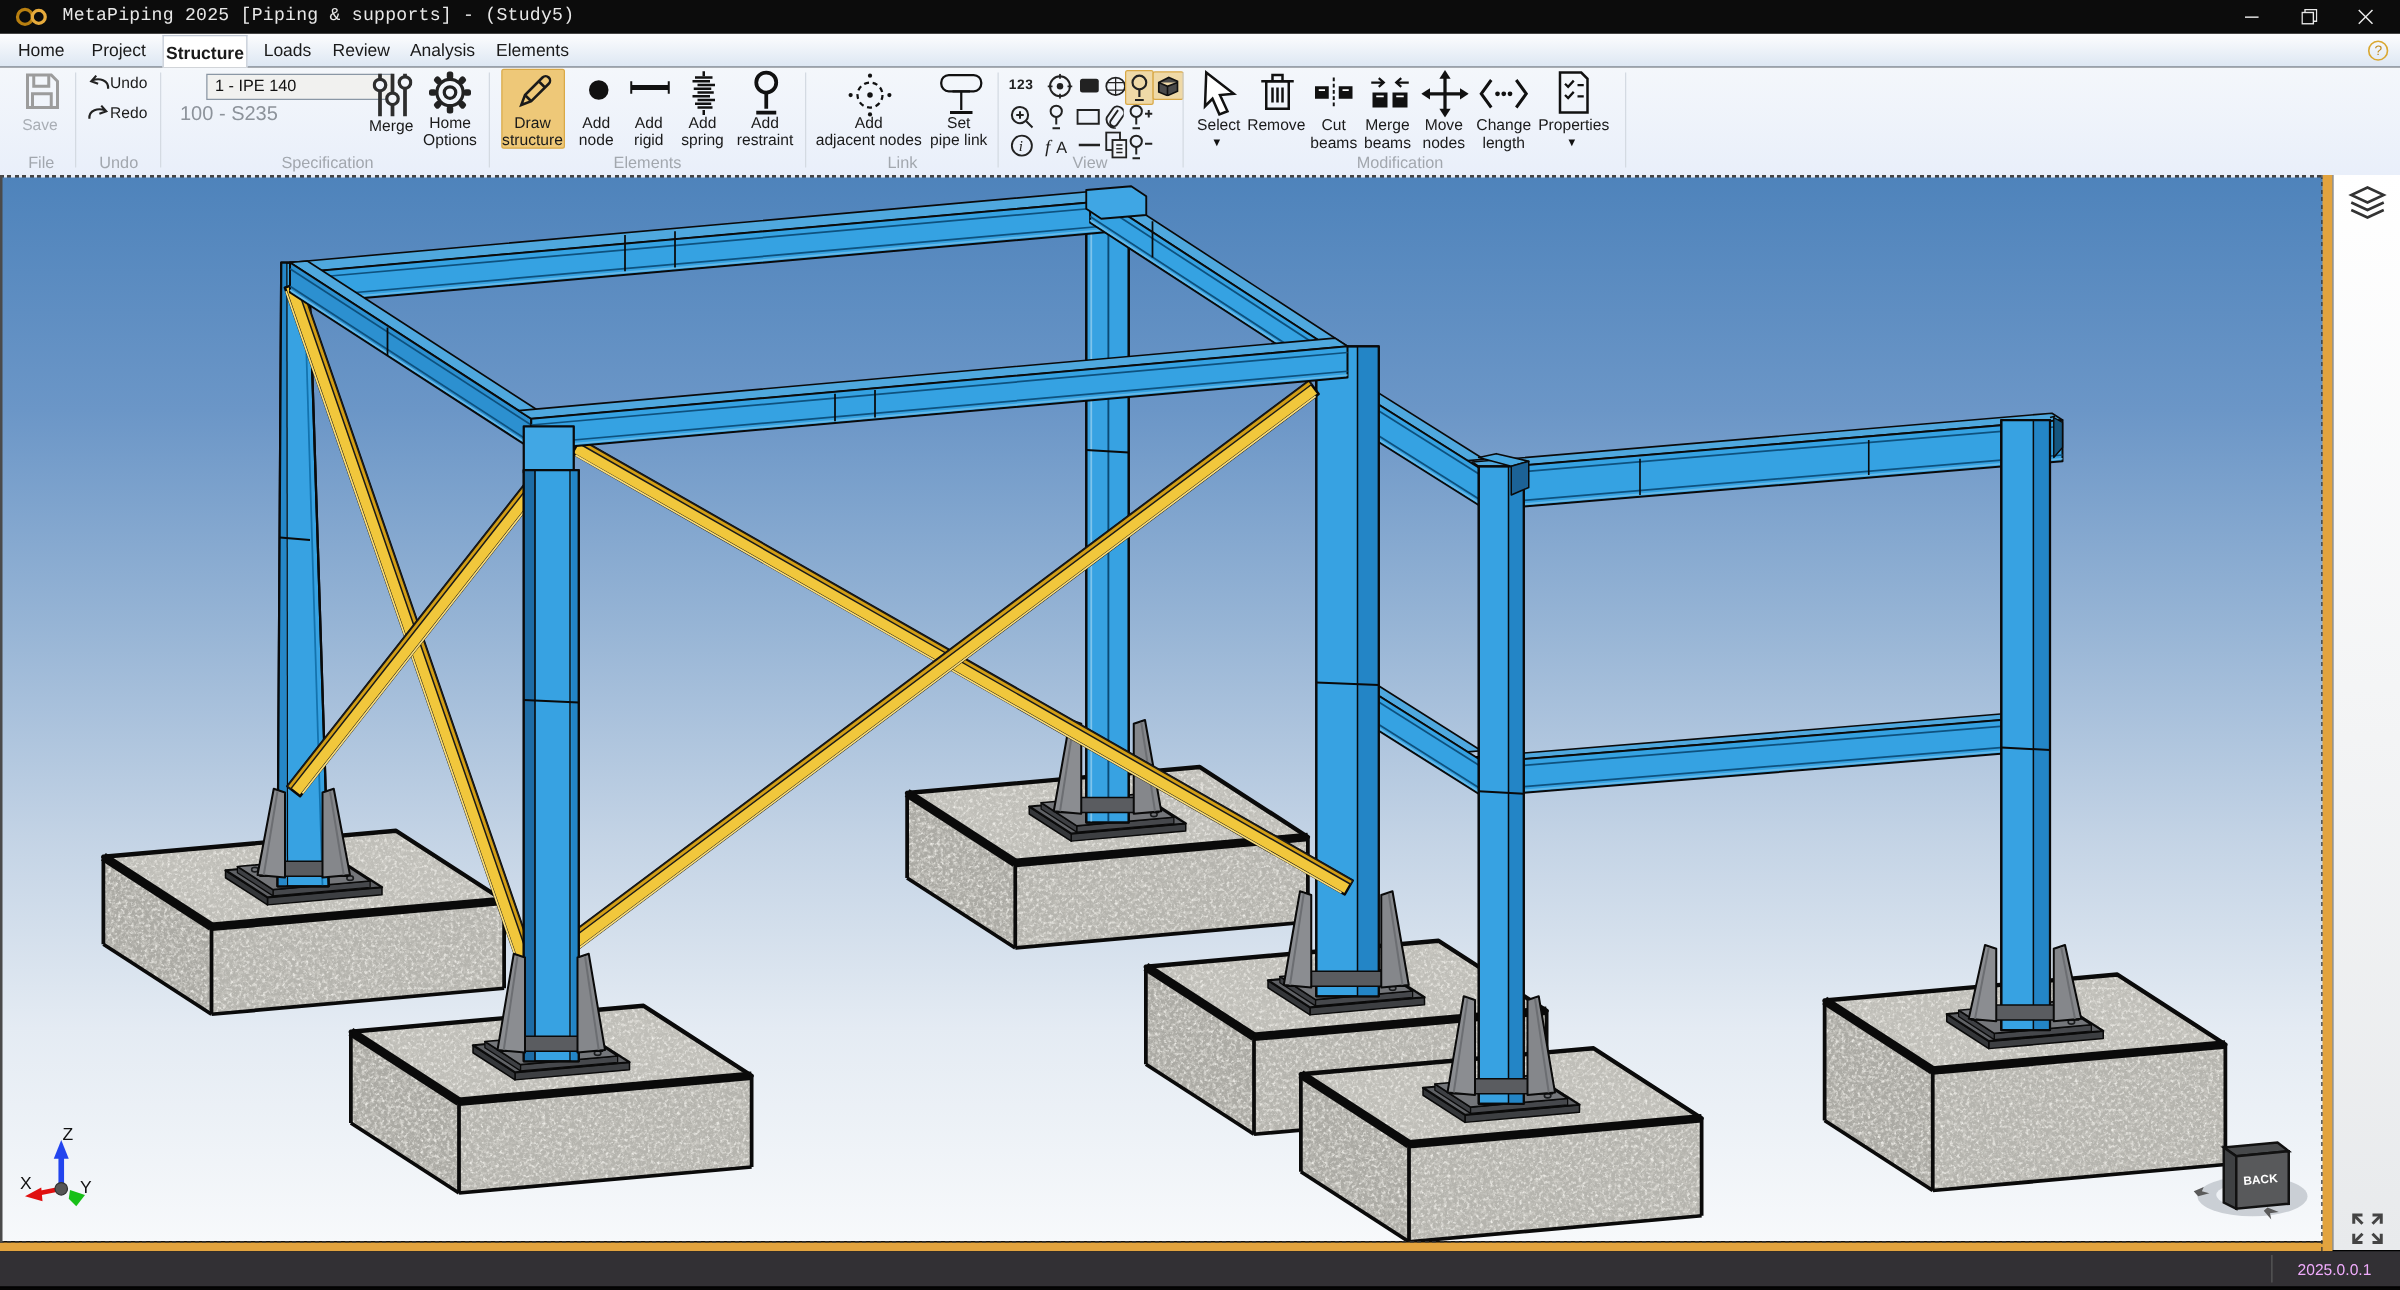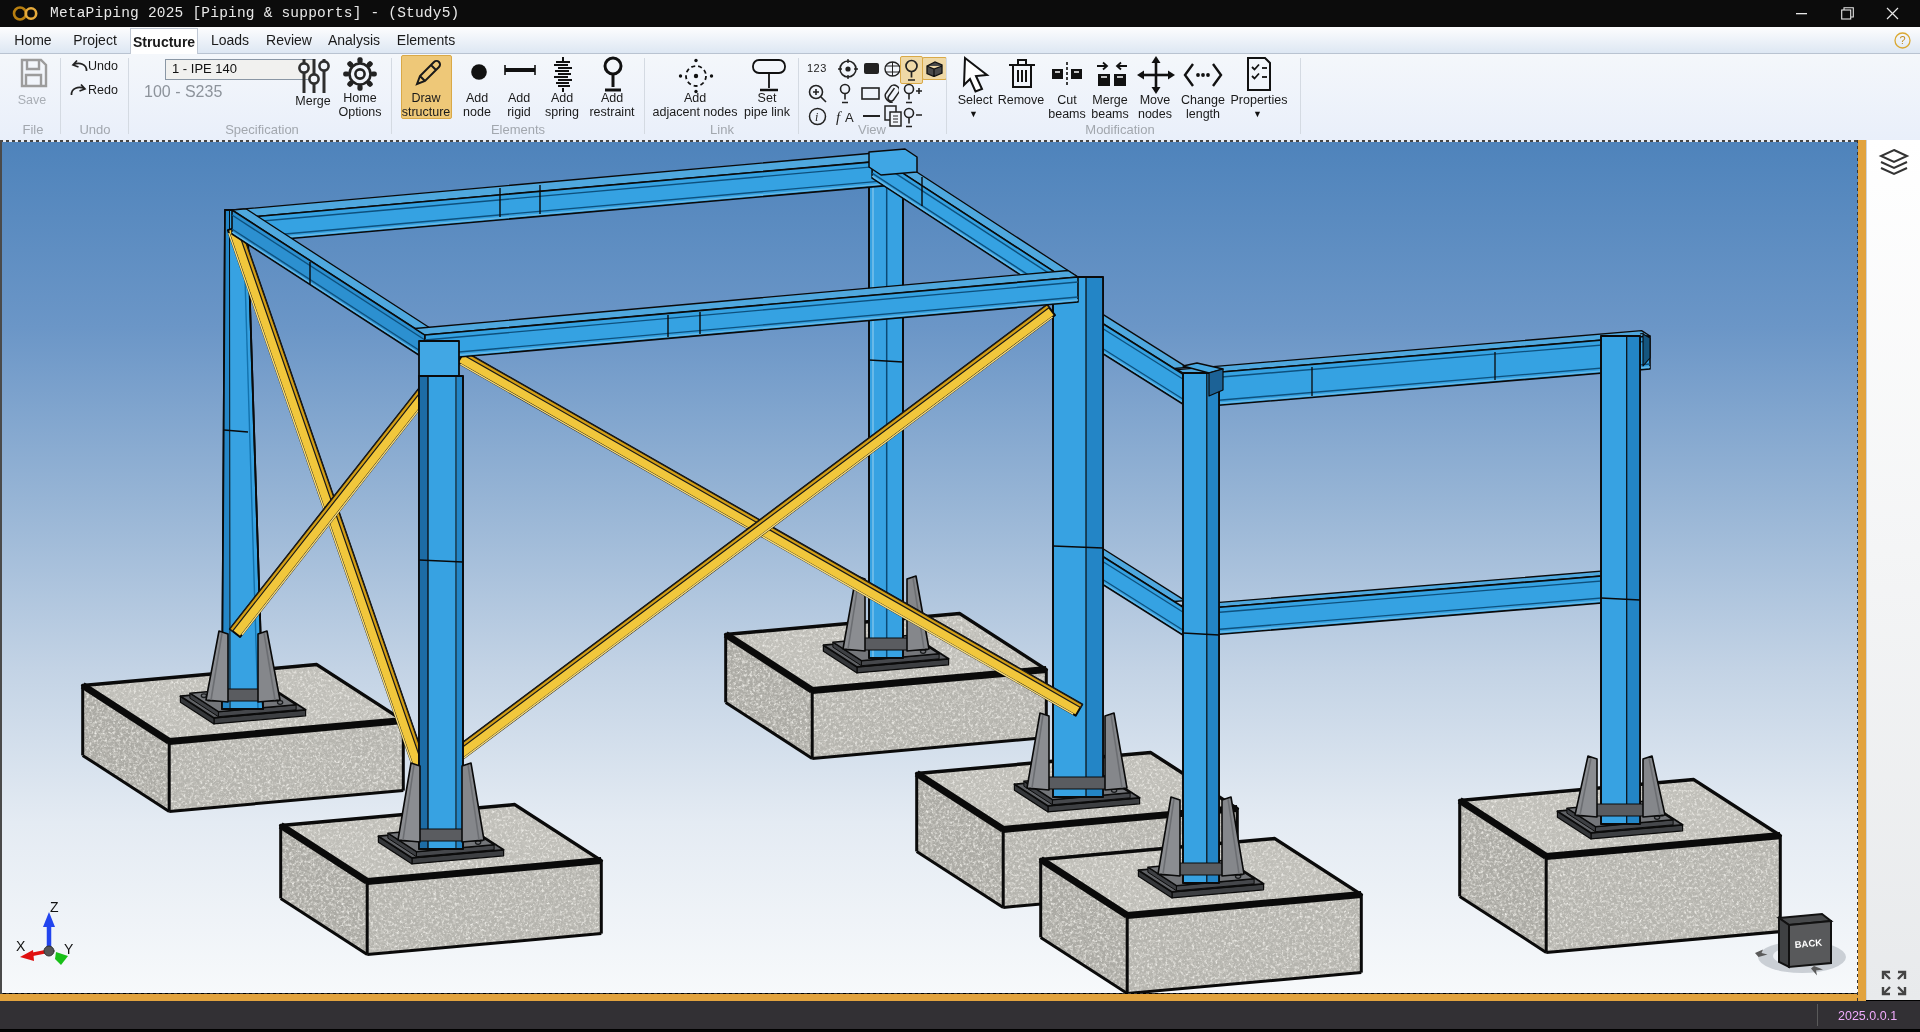--- a/index.html
+++ b/index.html
@@ -170,21 +170,21 @@
         <rect x="3" y="3" width="32" height="13" rx="6"></rect>
         <line x1="19" y1="16" x2="19" y2="31"></line>
         <line x1="10" y1="33" x2="28" y2="33" stroke-width="2.5"></line>
         <line x1="12" y1="16" x2="26" y2="16"></line>
       </g>
     </svg>
     <div class="lab" style="left:767px;top:38px">Set</div>
     <div class="lab" style="left:767px;top:52px">pipe link</div>
     <div class="grplab" style="left:722px;top:68px">Link</div>
     <div class="vsep" style="left:798px"></div>
-    <div style="position:absolute;left:807px;top:8px;font-size:11px;font-weight:normal;color:#222;letter-spacing:0.5px">123</div>
+    <div style="position:absolute;left:807px;top:8px;font-size:11px;font-weight:bold;color:#222;letter-spacing:0.5px">123</div>
     <svg class="ic" style="left:838px;top:5px" width="20" height="20" viewBox="0 0 20 20">
       <circle cx="10" cy="10" r="8" fill="none" stroke="#222" stroke-width="1.6"></circle>
       <circle cx="10" cy="10" r="2.6" fill="#222"></circle>
       <path d="M10 0 v4 M10 16 v4 M0 10 h4 M16 10 h4" stroke="#222" stroke-width="1.4"></path>
     </svg>
     <svg class="ic" style="left:863px;top:8px" width="17" height="13" viewBox="0 0 17 13">
       <rect x="1" y="1" width="15" height="11" rx="2" fill="#222"></rect>
     </svg>
     <svg class="ic" style="left:884px;top:7px" width="17" height="16" viewBox="0 0 17 16">
       <ellipse cx="8.5" cy="8" rx="7.5" ry="7" fill="none" stroke="#222" stroke-width="1.4"></ellipse>

